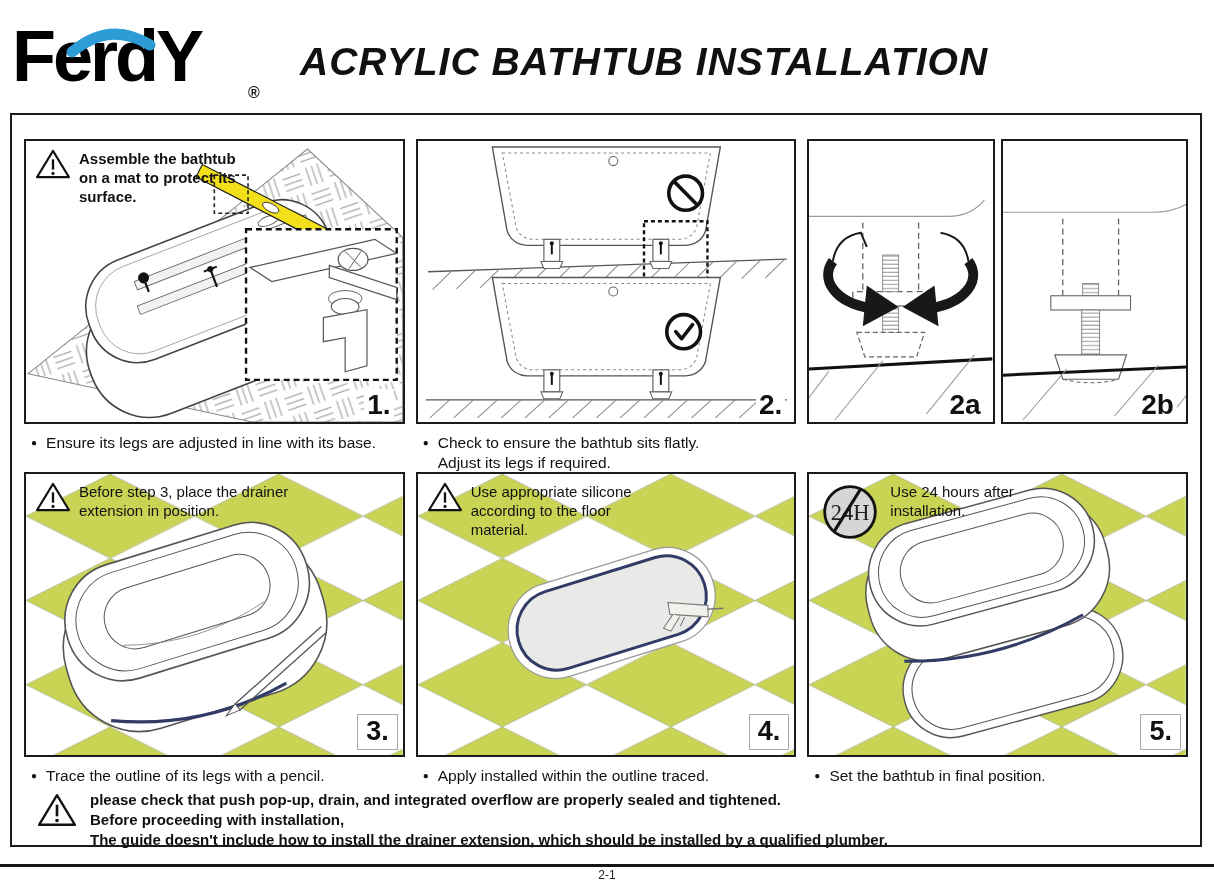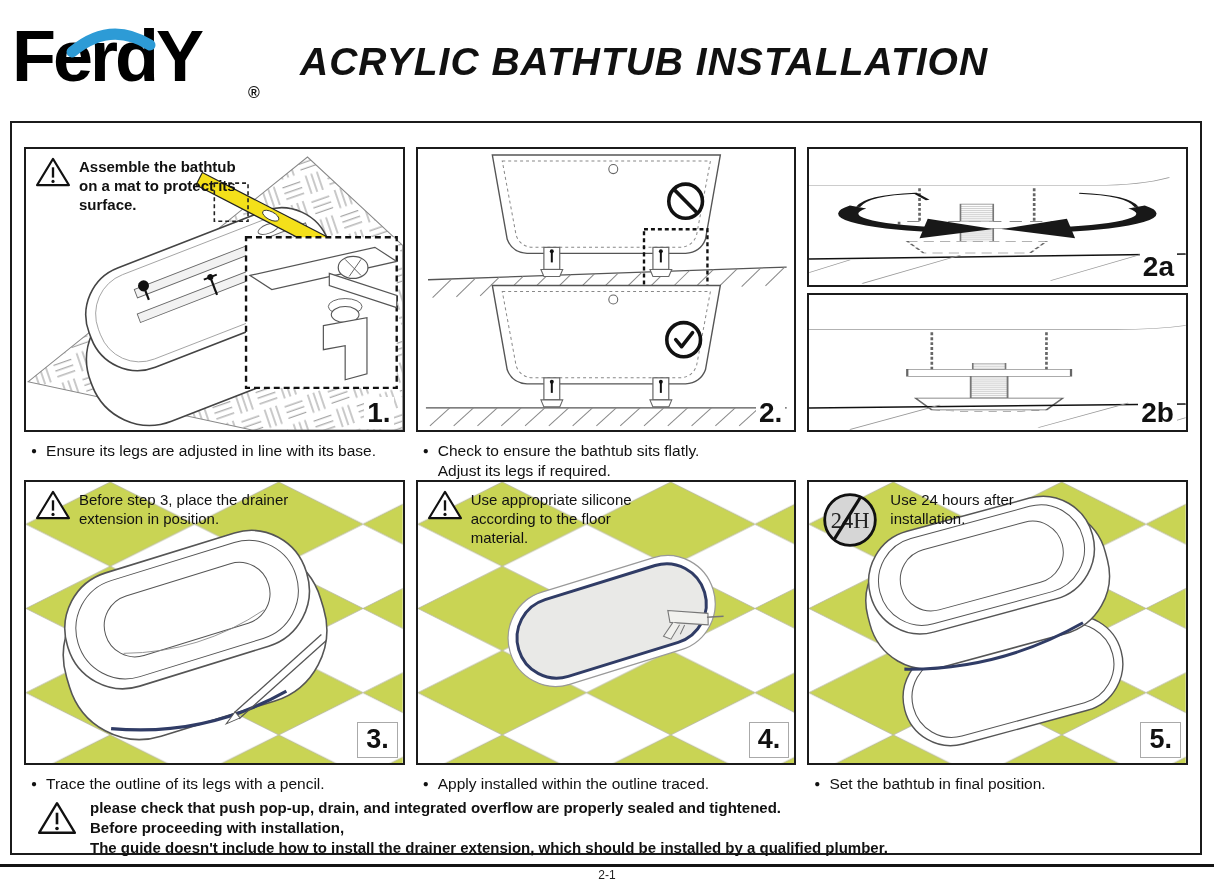--- a/index.html
+++ b/index.html
@@ -6,25 +6,25 @@
   body{width:1214px;height:880px;position:relative;font-family:"Liberation Sans",sans-serif;color:#111;overflow:hidden;}
 
   
   .logo{position:absolute;left:10px;top:12px;width:280px;height:100px;}
   .logo-text{position:absolute;left:2px;top:8px;font-size:72px;font-weight:bold;letter-spacing:-3px;line-height:1;color:#000;}
   .logo-arc{position:absolute;left:0;top:0;}
   .reg-mark{position:absolute;left:238px;top:72px;font-size:16px;font-weight:bold;}
   .doc-title{position:absolute;left:300px;right:14px;top:40px;text-align:left;font-size:39px;font-weight:bold;font-style:italic;letter-spacing:1px;white-space:nowrap;}
 
   
-  .frame{position:absolute;left:10px;top:121px;width:1192px;height:734px;border:2px solid #1b1b1b;box-sizing:border-box;padding:24px 12px 0 12px;background:#fff;}
+  .frame{position:absolute;left:10px;top:113px;width:1192px;height:734px;border:2px solid #1b1b1b;box-sizing:border-box;padding:24px 12px 0 12px;background:#fff;}
   .grid{display:grid;grid-template-columns:1fr 1fr 1fr;grid-template-rows:285px 48px 285px 26px;column-gap:11px;}
   .panel{position:relative;border:2px solid #1b1b1b;box-sizing:border-box;background:#fff;overflow:hidden;}
   .panel > svg{position:absolute;left:0;top:0;width:100%;height:100%;}
-  .subpanels{display:flex;gap:6px;flex-direction:column;}
+  .subpanels{display:flex;gap:6px;}
   .subpanels .panel{flex:1;}
 
   .panel-note{position:absolute;left:10px;top:8px;display:flex;gap:9px;align-items:flex-start;z-index:3;}
   .panel-note .txt{font-size:15px;line-height:1.28;background:rgba(255,255,255,.0);}
   .panel-note .txt.bold{font-weight:bold;}
   .w175{width:178px;} .w232{width:232px;} .w185{width:185px;} .w150{width:150px;}
 
   .step-label{position:absolute;right:9px;bottom:1px;font-size:28px;font-weight:bold;z-index:3;background:#fff;padding:0 3px;line-height:1.15;}
   .label-box{position:absolute;right:5px;bottom:5px;font-size:27px;font-weight:bold;z-index:3;background:#fff;border:1px solid #aaa;padding:0 8px;line-height:1.25;}
 

